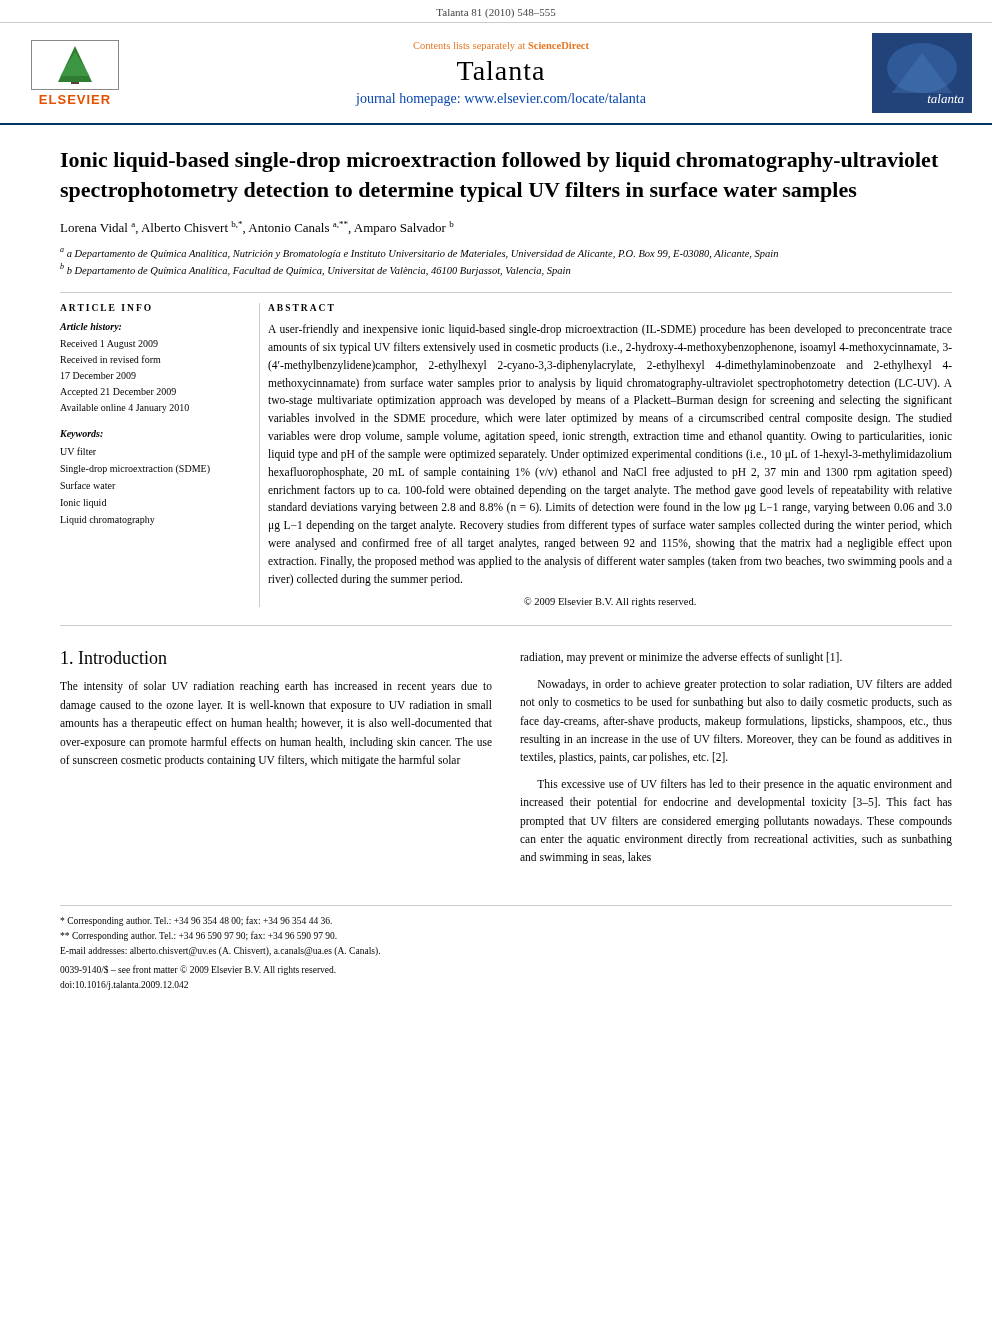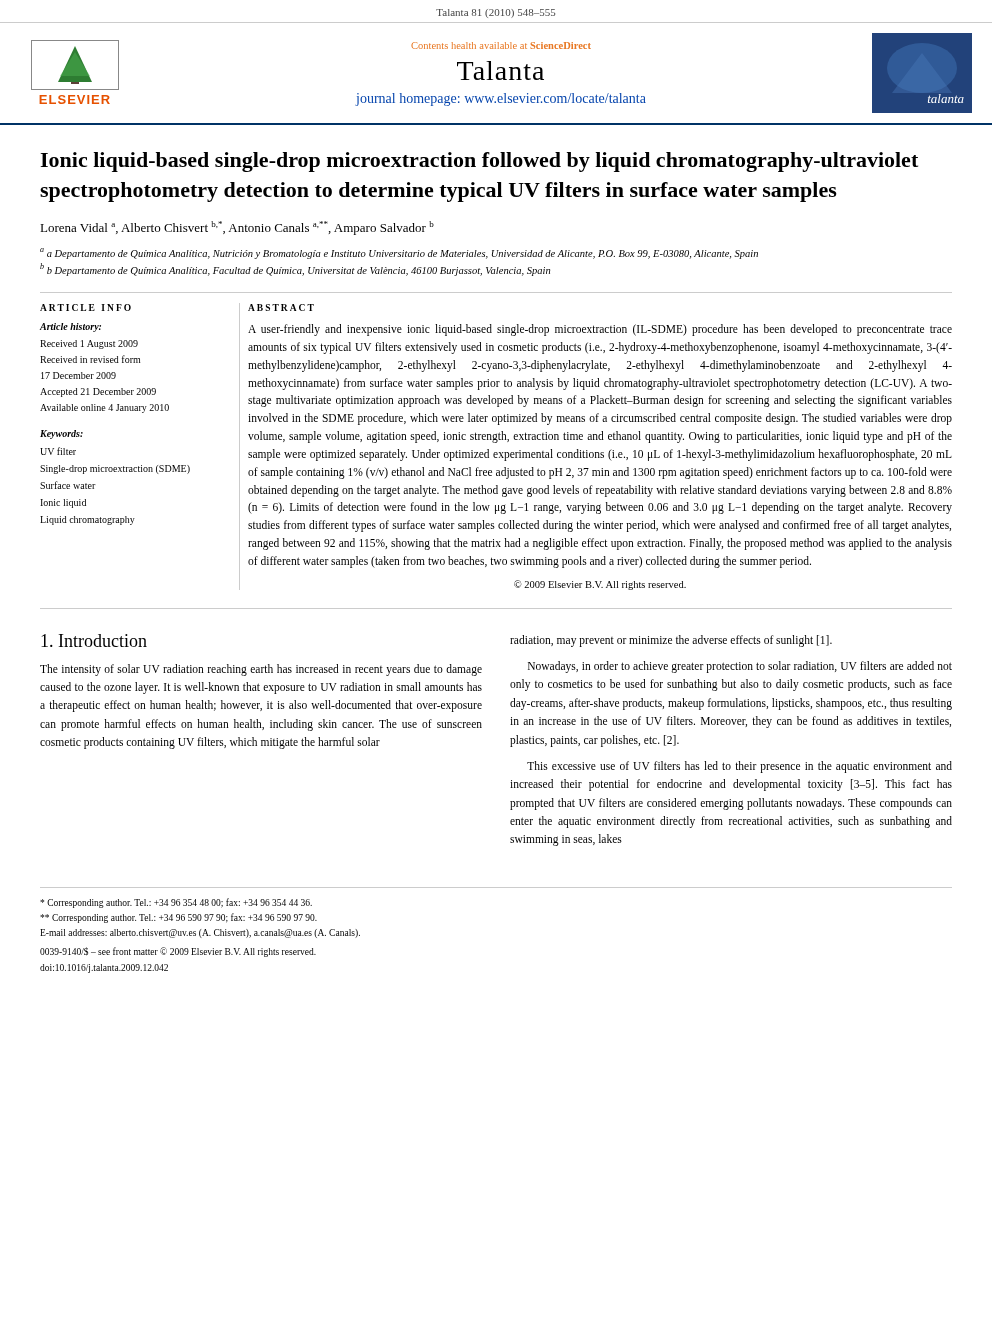--- a/index.html
+++ b/index.html
@@ -75,21 +75,21 @@
       color: #fff;
       font-size: 13px;
       font-style: italic;
       position: absolute;
       bottom: 6px;
       right: 8px;
     }
 
     
     .main-content {
-      padding: 20px 40px 20px 40px;
+      padding: 20px 40px 20px 60px;
     }
 
     
     .paper-title {
       font-size: 22px;
       font-weight: bold;
       line-height: 1.35;
       margin-bottom: 14px;
       color: #000;
     }
@@ -270,21 +270,21 @@
             <rect x="21" y="38" width="8" height="8" fill="#5d4037"></rect>
           </svg>
         </div>
       </div>
       <div class="els-brand">ELSEVIER</div>
     </div>
   </div>
 
   <div class="journal-center">
     <div class="sciencedirect-link">
-      <span>Contents health available at </span>
+      <span>Contents lists separately at </span>
       <span style="color:#e87722; font-weight:bold;">ScienceDirect</span>
     </div>
     <div class="journal-title-main">Talanta</div>
     <div class="journal-homepage">
       <span>journal homepage: </span>
       <span style="color:#0645ad;">www.elsevier.com/locate/talanta</span>
     </div>
   </div>
 
   <div class="talanta-logo-box">

